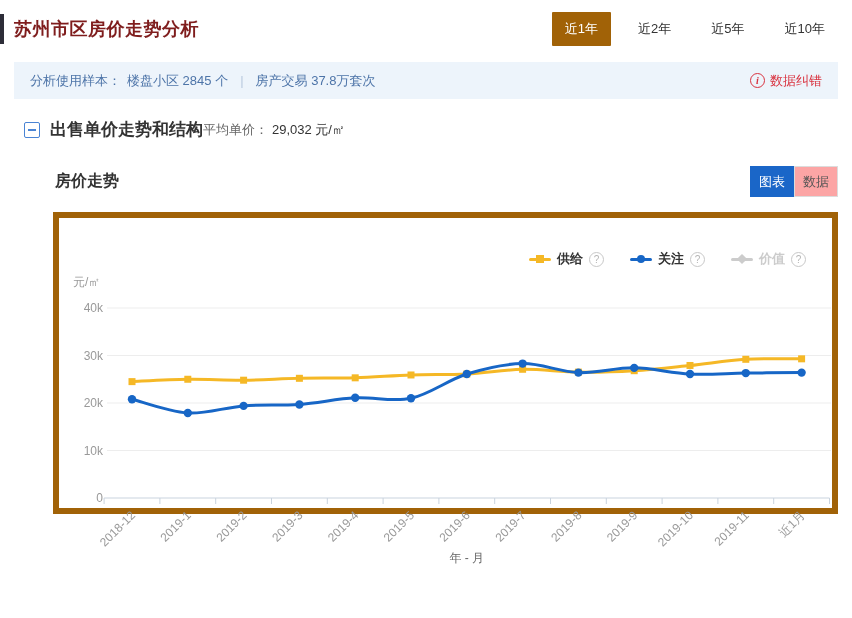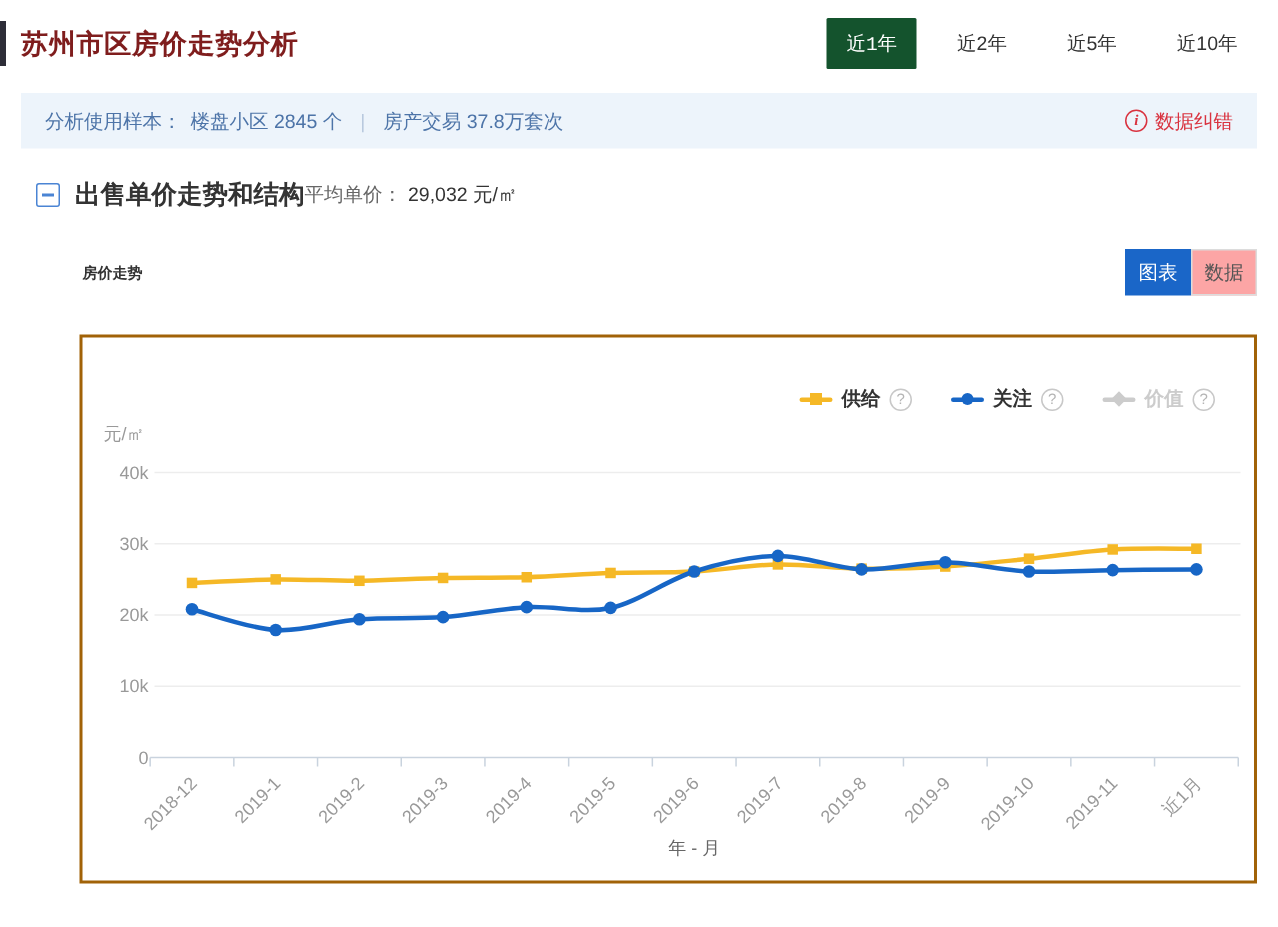--- a/index.html
+++ b/index.html
@@ -39,32 +39,32 @@
     width: 16px; height: 16px; border: 1px solid #4a84d4; border-radius: 2px;
     display: inline-flex; align-items: center; justify-content: center; cursor: pointer; margin-right: 10px;
   }
   .collapse-box::before { content: ""; width: 8px; height: 2px; background: #4a84d4; display: block; }
   .section-title { font-size: 17px; font-weight: bold; color: #333; }
   .avg-wrap { font-size: 13px; color: #666; }
   .avg-value { color: #333; margin-left: 4px; }
 
   
   .trend-header { position: absolute; top: 166px; left: 55px; right: 14px; display: flex; align-items: center; }
-  .trend-title { font-size: 10px; font-weight: bold; color: #333; font-family: Liberation Mono, monospace; }
+  .trend-title { font-size: 16px; font-weight: bold; color: #333; font-family: Liberation Mono, monospace; }
   .view-toggle { margin-left: auto; display: flex; }
   .view-btn {
     min-width: 44px; height: 31px; display: inline-flex; align-items: center; justify-content: center;
     font-size: 13px; cursor: pointer; background: #fca5a5; border: 1px solid #dcdcdc; color: #555;
   }
   .view-btn.active { border: none; color: #fff; }
 
   
   .chart-panel {
-    position: absolute; top: 223px; left: 53px; width: 785px; height: 366px;
-    border: 2px solid #a16207; background: #fff;
+    position: absolute; top: 212px; left: 53px; width: 785px; height: 302px;
+    border: 6px solid #a16207; background: #fff;
   }
   .chart-legend { position: absolute; top: 32px; right: 26px; display: flex; align-items: center; gap: 26px; z-index: 2; }
   .legend-item { display: flex; align-items: center; gap: 6px; cursor: pointer; font-size: 13px; font-weight: bold; color: #333; }
   .legend-item.disabled { color: #ccc; }
   .legend-mark { position: relative; width: 22px; height: 12px; }
   .legend-mark .line { position: absolute; left: 0; right: 0; top: 5px; height: 3px; border-radius: 2px; }
   .legend-mark .shape { position: absolute; left: 7px; top: 2px; width: 8px; height: 8px; }
   .legend-mark .shape.circle { border-radius: 50%; }
   .legend-mark .shape.diamond { transform: rotate(45deg) scale(0.9); }
   .help-circle {
@@ -77,21 +77,21 @@
 </style>
 </head>
 <body>
 
 <div class="page">
 
   <div class="header">
     <div class="accent-bar"></div>
     <div class="page-title">苏州市区房价走势分析</div>
     <div class="range-tabs" id="range-tabs">
-        <div class="range-tab active" style="background: #14532d; font-family: Liberation Mono, monospace;">近1年</div>
+        <div class="range-tab active" style="background: #a16207;">近1年</div>
         <div class="range-tab">近2年</div>
         <div class="range-tab">近5年</div>
         <div class="range-tab">近10年</div>
       </div>
   </div>
 
   <div class="info-bar" style="background: rgb(237, 244, 251);">
     <div class="info-left" style="color: rgb(77, 116, 168);">
       <span>分析使用样本：</span>
       <span>楼盘小区 2845 个</span>

